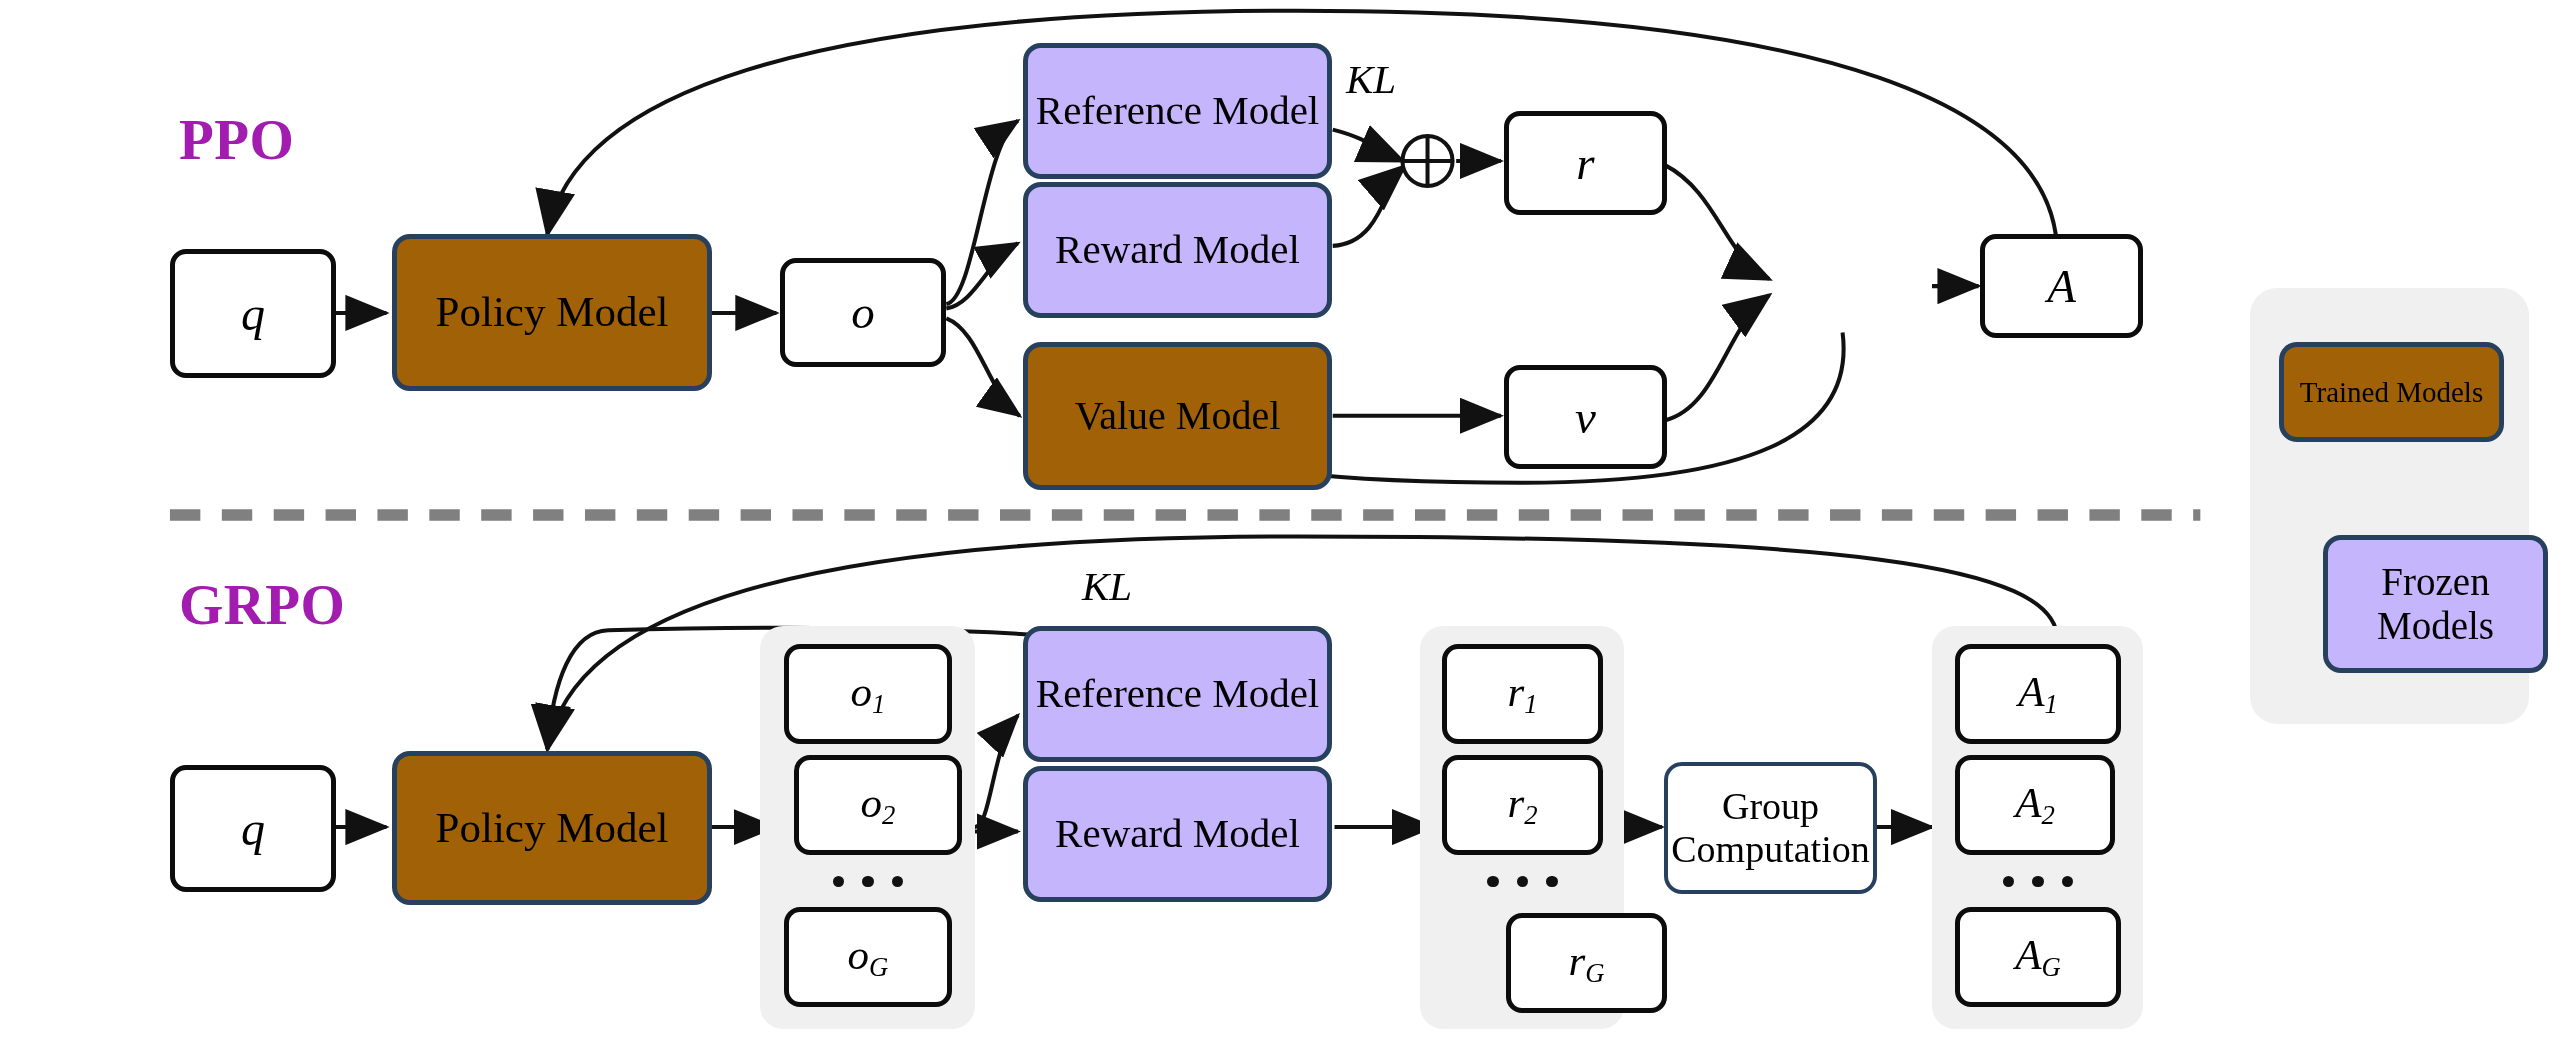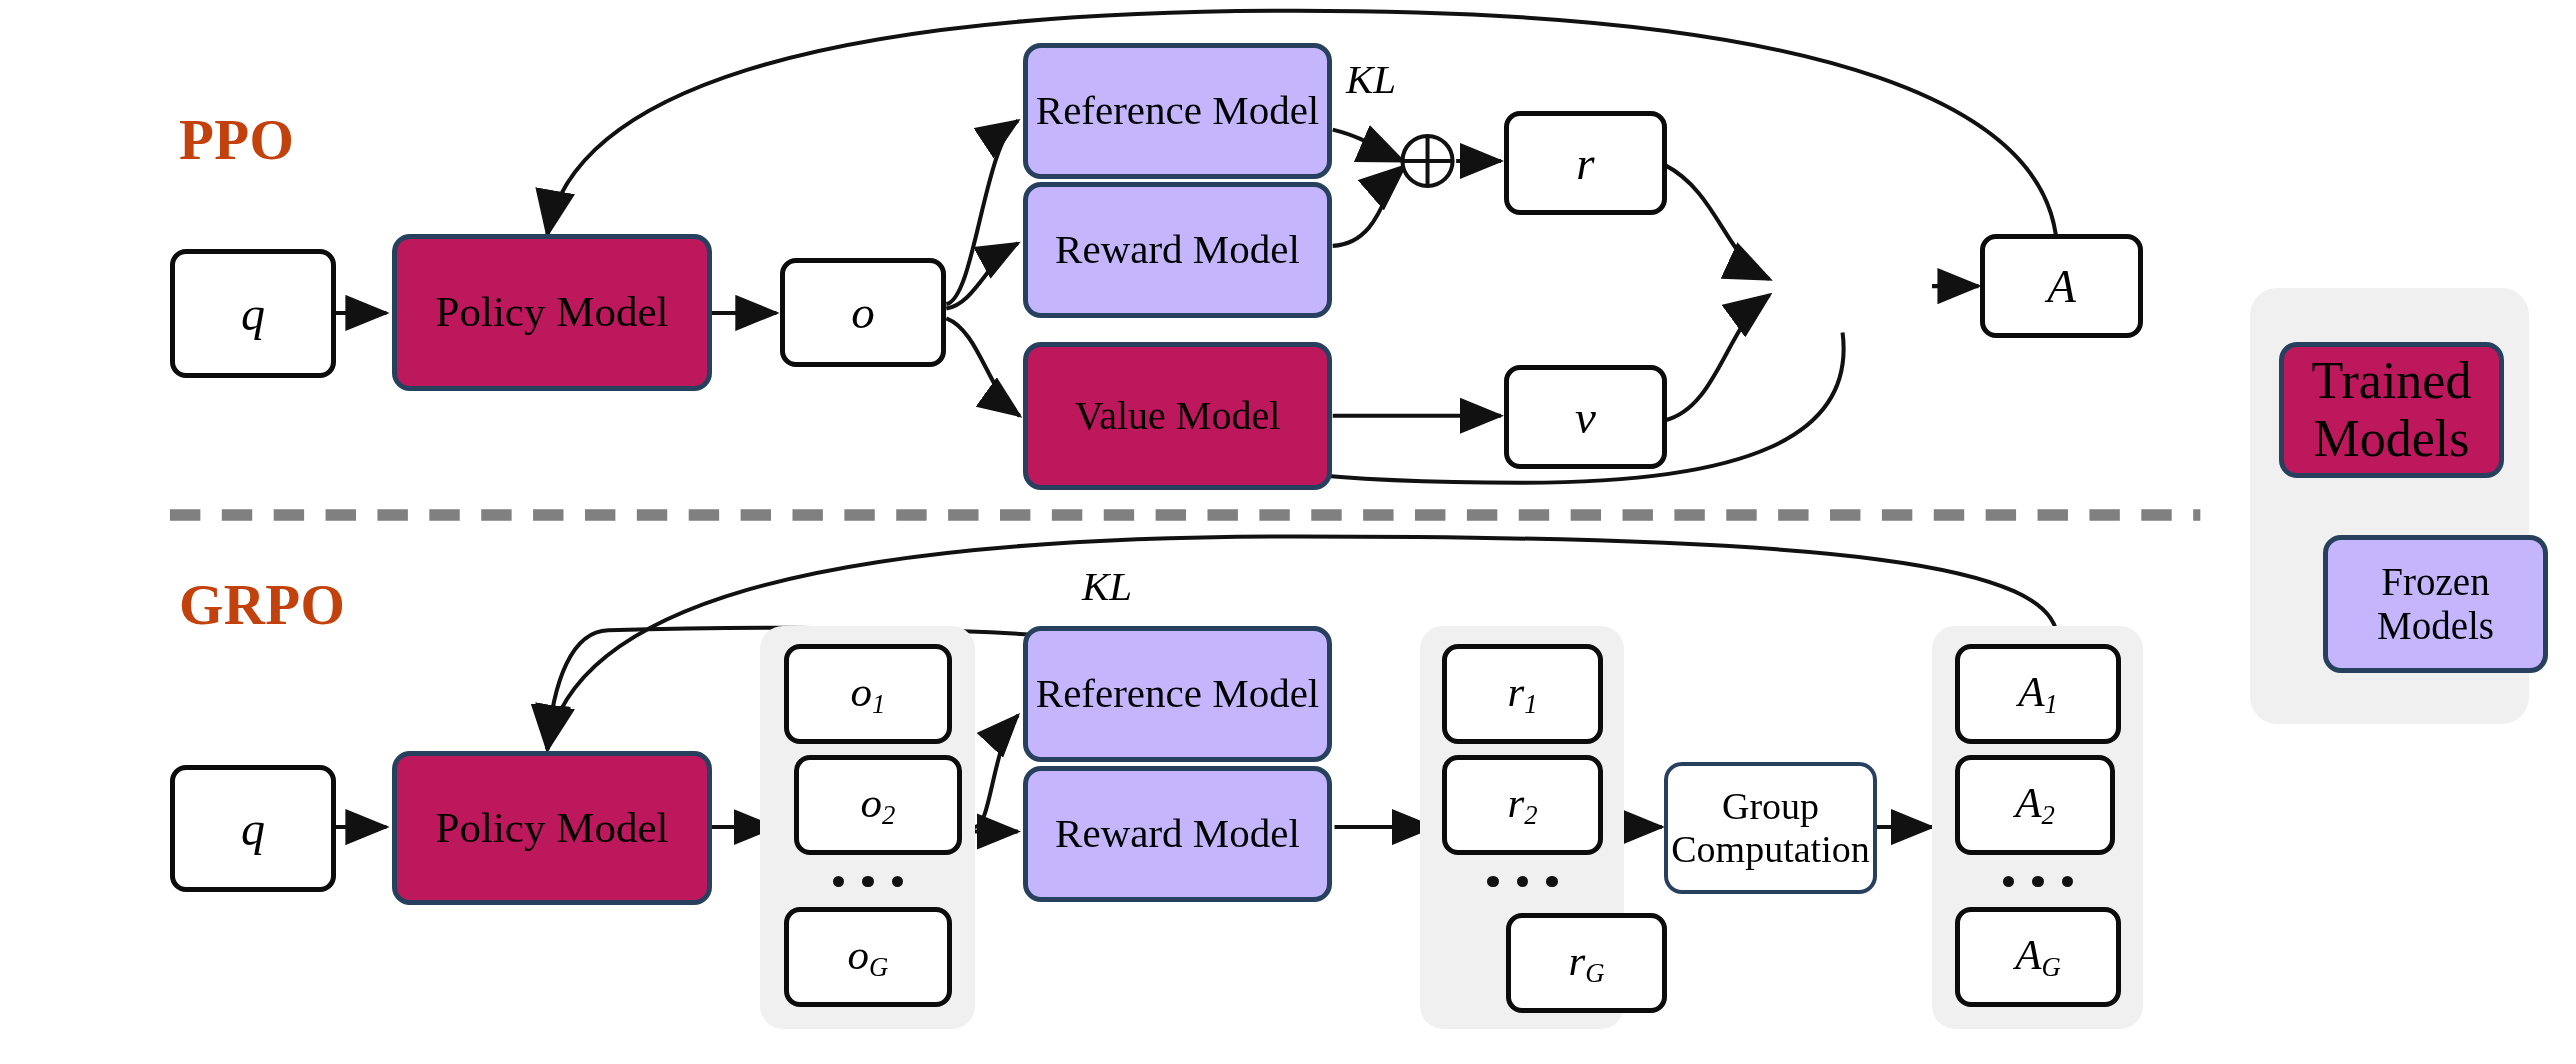--- a/index.html
+++ b/index.html
@@ -4,25 +4,25 @@
 <style>
   html,body{margin:0;padding:0;background:#ffffff;}
   body{width:2576px;height:1064px;overflow:hidden;
        font-family:"Liberation Serif", serif;}
   #stage{position:relative;width:2576px;height:1064px;background:#fff;}
   svg.layer{position:absolute;left:0;top:0;width:2576px;height:1064px;}
   .node{position:absolute;box-sizing:border-box;display:flex;
         align-items:center;justify-content:center;text-align:center;
         line-height:1.12;background:#ffffff;}
   .plain{border:5.4px solid #0c0c0c;border-radius:16px;}
-  .trained{border:5.4px solid #27405E;border-radius:18px;background:#be185d;}
+  .trained{border:5.4px solid #27405E;border-radius:18px;background:#a16207;}
   .frozen{border:5.4px solid #27405E;border-radius:18px;background:#c4b5fd;}
   .navyline{border:4.5px solid #27405E;border-radius:18px;background:#ffffff;}
   .grpbox{position:absolute;background:#F0F0F0;border-radius:23px;}
-  .sect{position:absolute;font-weight:bold;letter-spacing:0.4px;color:#c2410c;}
+  .sect{position:absolute;font-weight:bold;letter-spacing:0.4px;color:#a21caf;}
   .mathit{font-style:italic;}
   .lbl{position:absolute;font-style:italic;color:#000;}
   .dots{position:absolute;display:flex;align-items:center;
         justify-content:center;gap:18px;}
   .dots i{display:block;width:11.6px;height:11.6px;border-radius:50%;
           background:#111;}
   .legendbox{position:absolute;background:#F0F0F0;border-radius:27px;}
   .sub{font-size:.62em;vertical-align:-.28em;font-style:italic;}
 </style>
 </head>
@@ -204,21 +204,21 @@
   <div class="dots" style="left:1955px;top:860px;width:166px;height:43px;">
     <i></i>
       <i></i>
       <i></i>
   </div>
   <div class="node plain" style="left:1955px;top:907px;width:166px;height:100px;font-size:43px;">
     <span class="mathit"><span>A</span><span class="sub">G</span></span>
   </div>
 
   <div class="legendbox" style="left:2250px;top:288px;width:279px;height:436px;"></div>
-  <div class="node trained" style="left:2279px;top:342px;width:225px;height:136px;font-size:52px;">
+  <div class="node trained" style="left:2279px;top:342px;width:225px;height:100px;font-size:29px;">
     <span>Trained Models</span>
   </div>
   <div class="node frozen" style="left:2279px;top:535px;width:225px;height:138px;font-size:39px;margin-left:44px;">
     <span>Frozen Models</span>
   </div>
 
 </div>
 
 
 </body></html>

